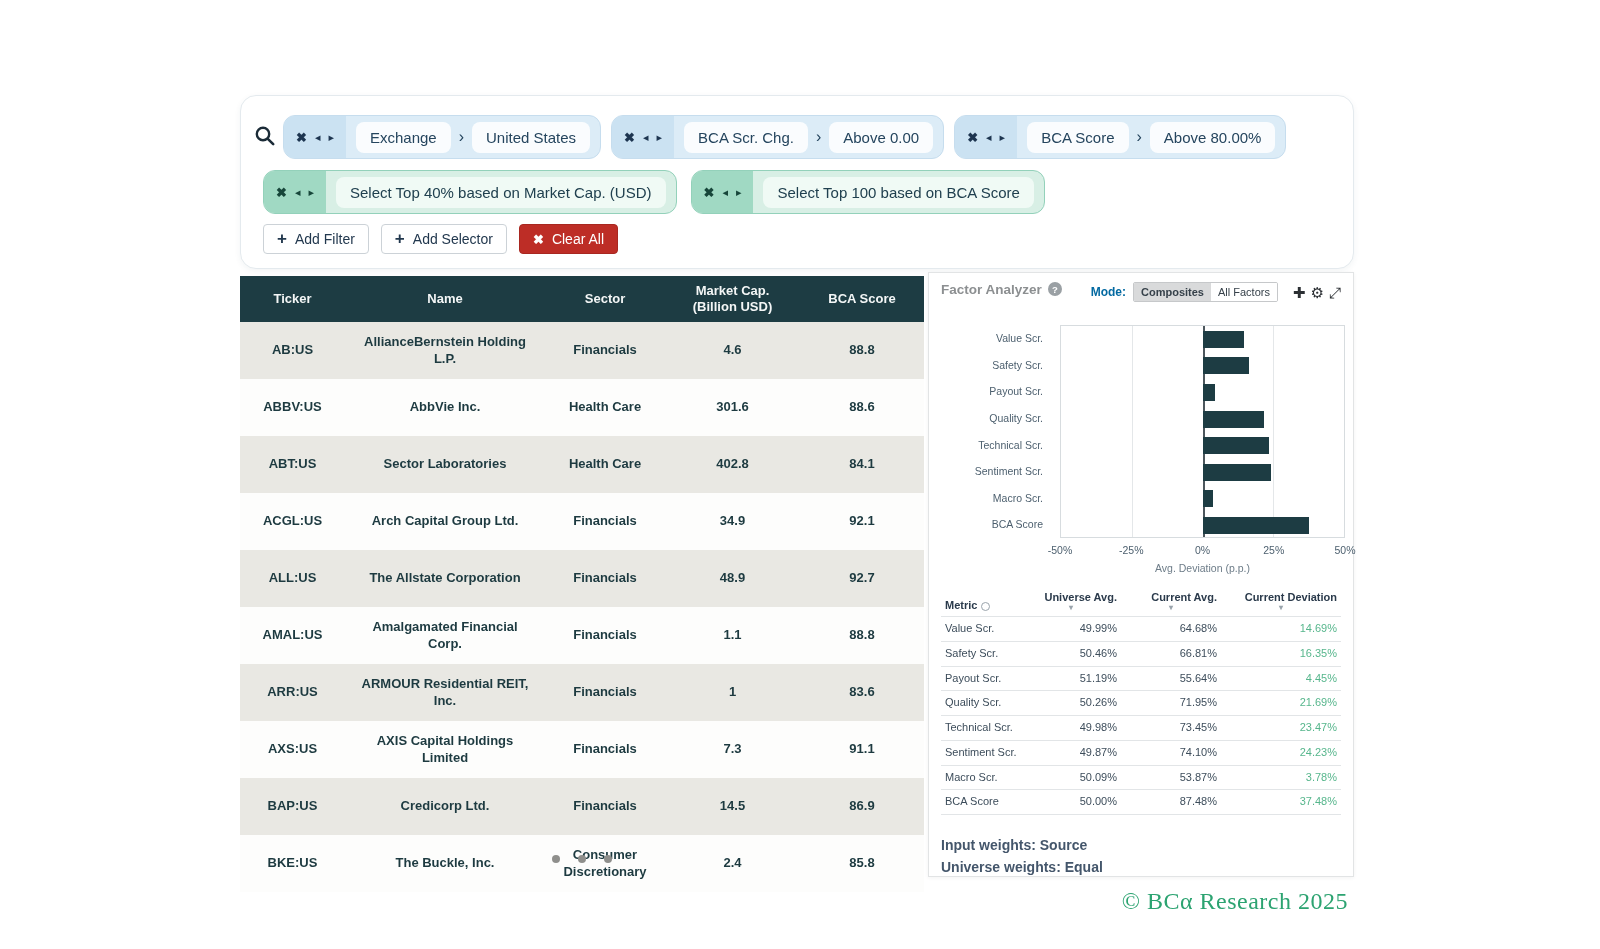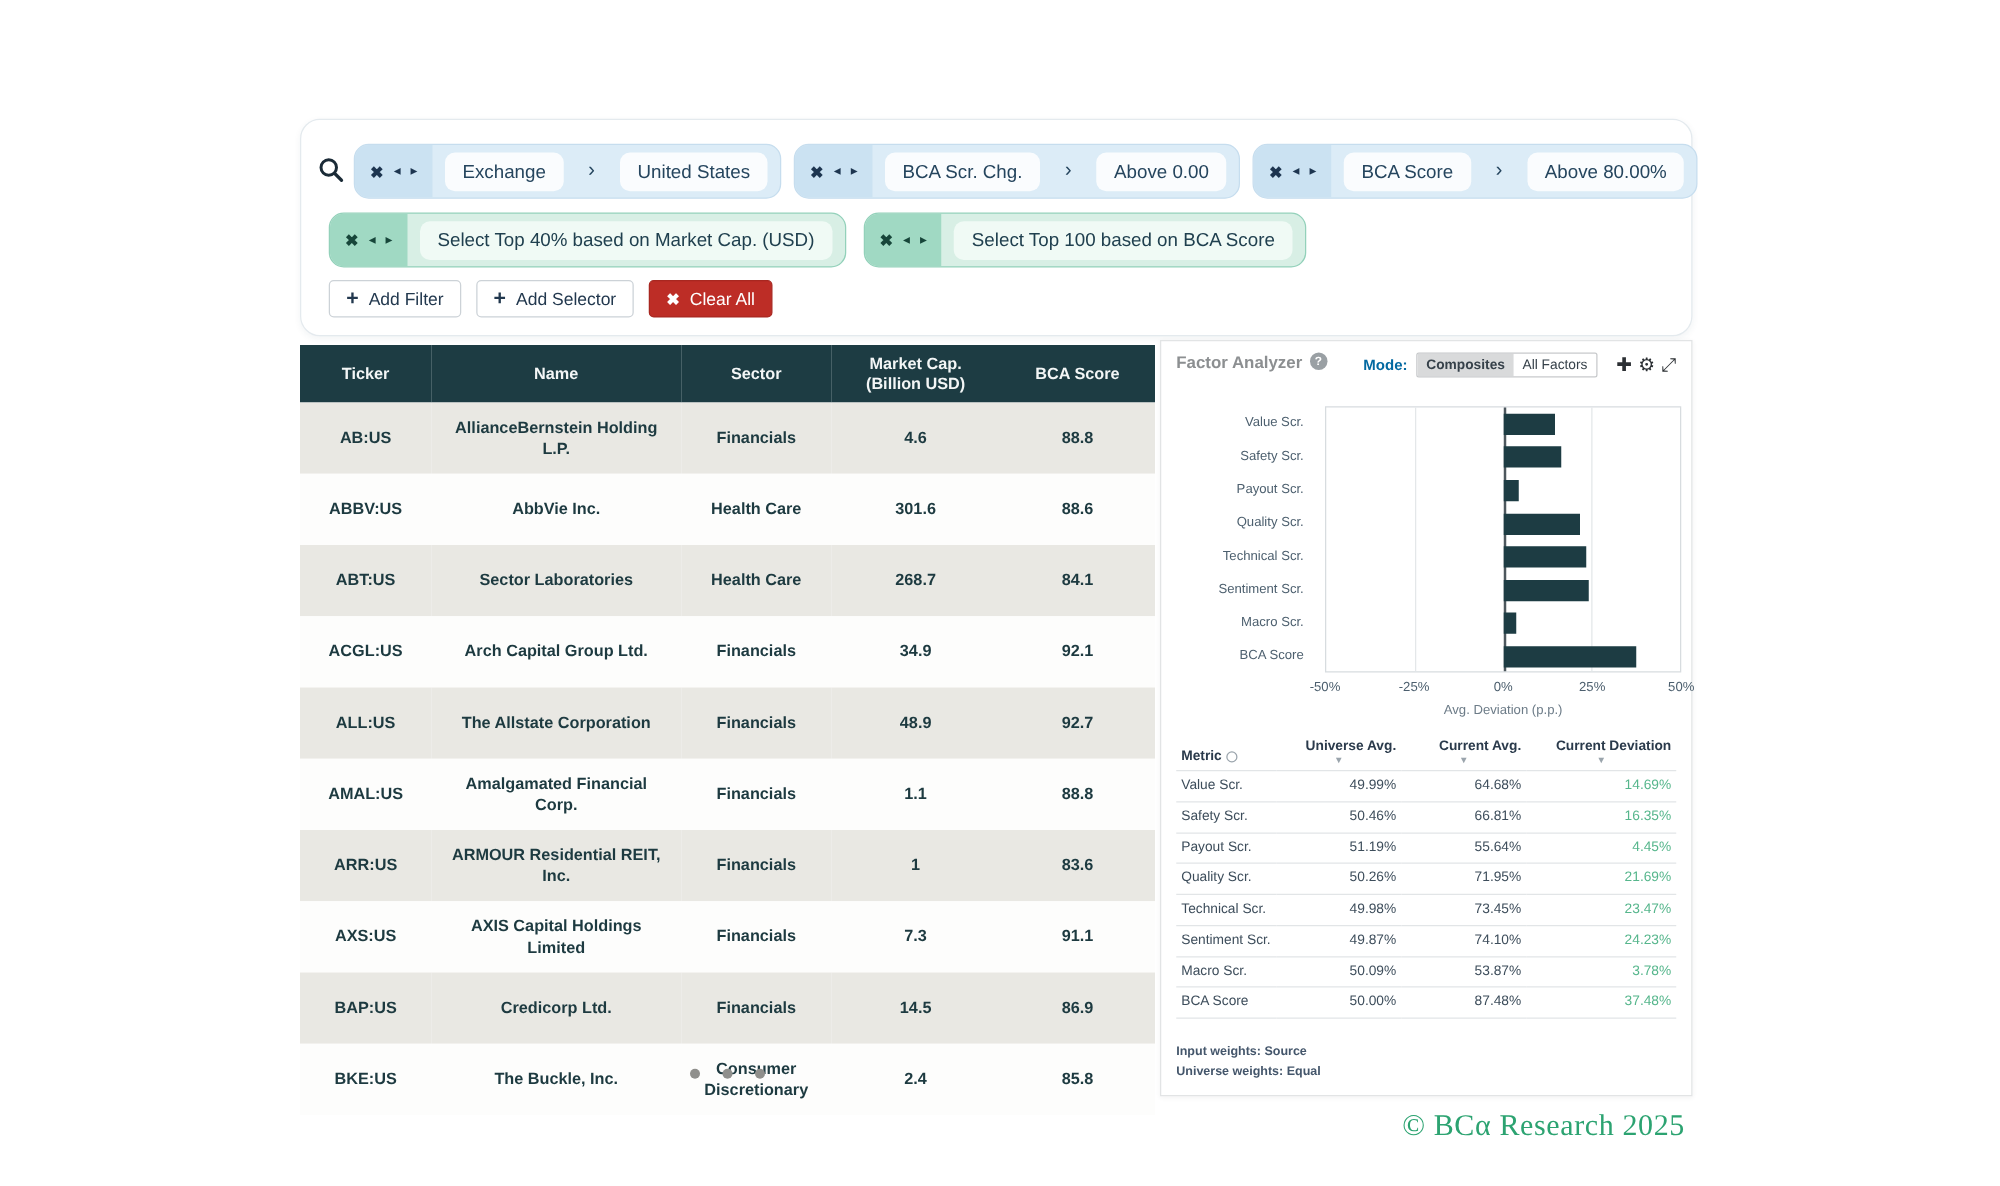--- a/index.html
+++ b/index.html
@@ -21,21 +21,21 @@
   .chip{display:flex;align-items:stretch;height:42px;border-radius:12px;overflow:hidden;cursor:pointer;}
   .chip.blue{background:#dcecf7;border:1px solid #c6ddee;}
   .chip.green{background:#d8efe5;border:1px solid #93d1ba;}
   .chip-controls{display:flex;align-items:center;gap:8px;padding:0 12px;}
   .chip.blue .chip-controls{background:#cbe2f2;}
   .chip.green .chip-controls{background:#a0d9c3;}
   .chip-x{font-size:13px;font-weight:700;color:#1d3550;line-height:1;}
   .chip.green .chip-x{color:#17463a;}
   .chip-arrow{font-size:11px;color:#1d3550;line-height:1;}
   .chip.green .chip-arrow{color:#17463a;}
-  .chip-body{display:flex;align-items:center;gap:20px;padding:0 10px;}
+  .chip-body{display:flex;align-items:center;gap:8px;padding:0 10px;}
   .chip-sub{background:rgba(255,255,255,.85);border-radius:8px;padding:7px 14px;
     font-size:15px;color:#25455e;white-space:nowrap;}
   .chip.green .chip-sub{background:#f0faf5;color:#20404f;}
   .chip-sep{color:#25455e;font-size:16px;}
   .actions{position:absolute;left:22px;top:128px;display:flex;gap:12px;}
   .btn{display:flex;align-items:center;gap:8px;height:30px;padding:0 13px;border-radius:4px;
     font-family:inherit;font-size:14px;color:#22384e;background:#fff;border:1px solid #ccd2d7;cursor:pointer;}
   .btn .plus{font-weight:700;font-size:17px;line-height:1;margin-top:-2px;}
   .btn.danger{background:#bd2d26;border-color:#a82720;color:#fff;}
   .btn.danger .x{font-weight:700;font-size:13px;}
@@ -83,21 +83,21 @@
   .metric-table th{font-size:11px;color:#2a3a4b;font-weight:700;vertical-align:bottom;
     padding:2px 4px 4px;line-height:1.2;cursor:pointer;}
   .metric-table th.num,.metric-table td.m-num{text-align:right;}
   .metric-table th.name{text-align:left;}
   .sort-caret{display:block;text-align:center;font-size:8px;color:#9aa4ac;line-height:1;}
   .m-info{display:inline-block;width:7px;height:7px;border:1.5px solid #9aa4ac;border-radius:50%;
     margin-left:4px;vertical-align:middle;}
   .metric-table td{font-size:11px;color:#3d4d5b;padding:5px 4px;border-top:1px solid #e2e5e7;line-height:1.25;}
   .metric-table td.m-dev{color:#56b68c;}
   .metric-table tr:last-child td{border-bottom:1px solid #e2e5e7;}
-  .fa-notes{position:absolute;left:12px;top:561px;font-size:10px;color:#44566b;font-weight:600;line-height:1.6;}
+  .fa-notes{position:absolute;left:12px;top:561px;font-size:14px;color:#44566b;font-weight:600;line-height:1.6;}
   
   .brand-footer{position:absolute;right:252px;top:888px;font-family:"Liberation Serif",serif;
     font-size:24px;color:#2ca371;letter-spacing:.5px;}
 </style>
 </head>
 <body>
 
 <div>
 
   <div class="filter-card">
@@ -210,21 +210,21 @@
           <td>ABBV:US</td>
           <td>AbbVie Inc.</td>
           <td>Health Care</td>
           <td>301.6</td>
           <td>88.6</td>
         </tr>
         <tr>
           <td>ABT:US</td>
           <td>Sector Laboratories</td>
           <td>Health Care</td>
-          <td>268.7</td>
+          <td>402.8</td>
           <td>84.1</td>
         </tr>
         <tr>
           <td>ACGL:US</td>
           <td>Arch Capital Group Ltd.</td>
           <td>Financials</td>
           <td>34.9</td>
           <td>92.1</td>
         </tr>
         <tr>

